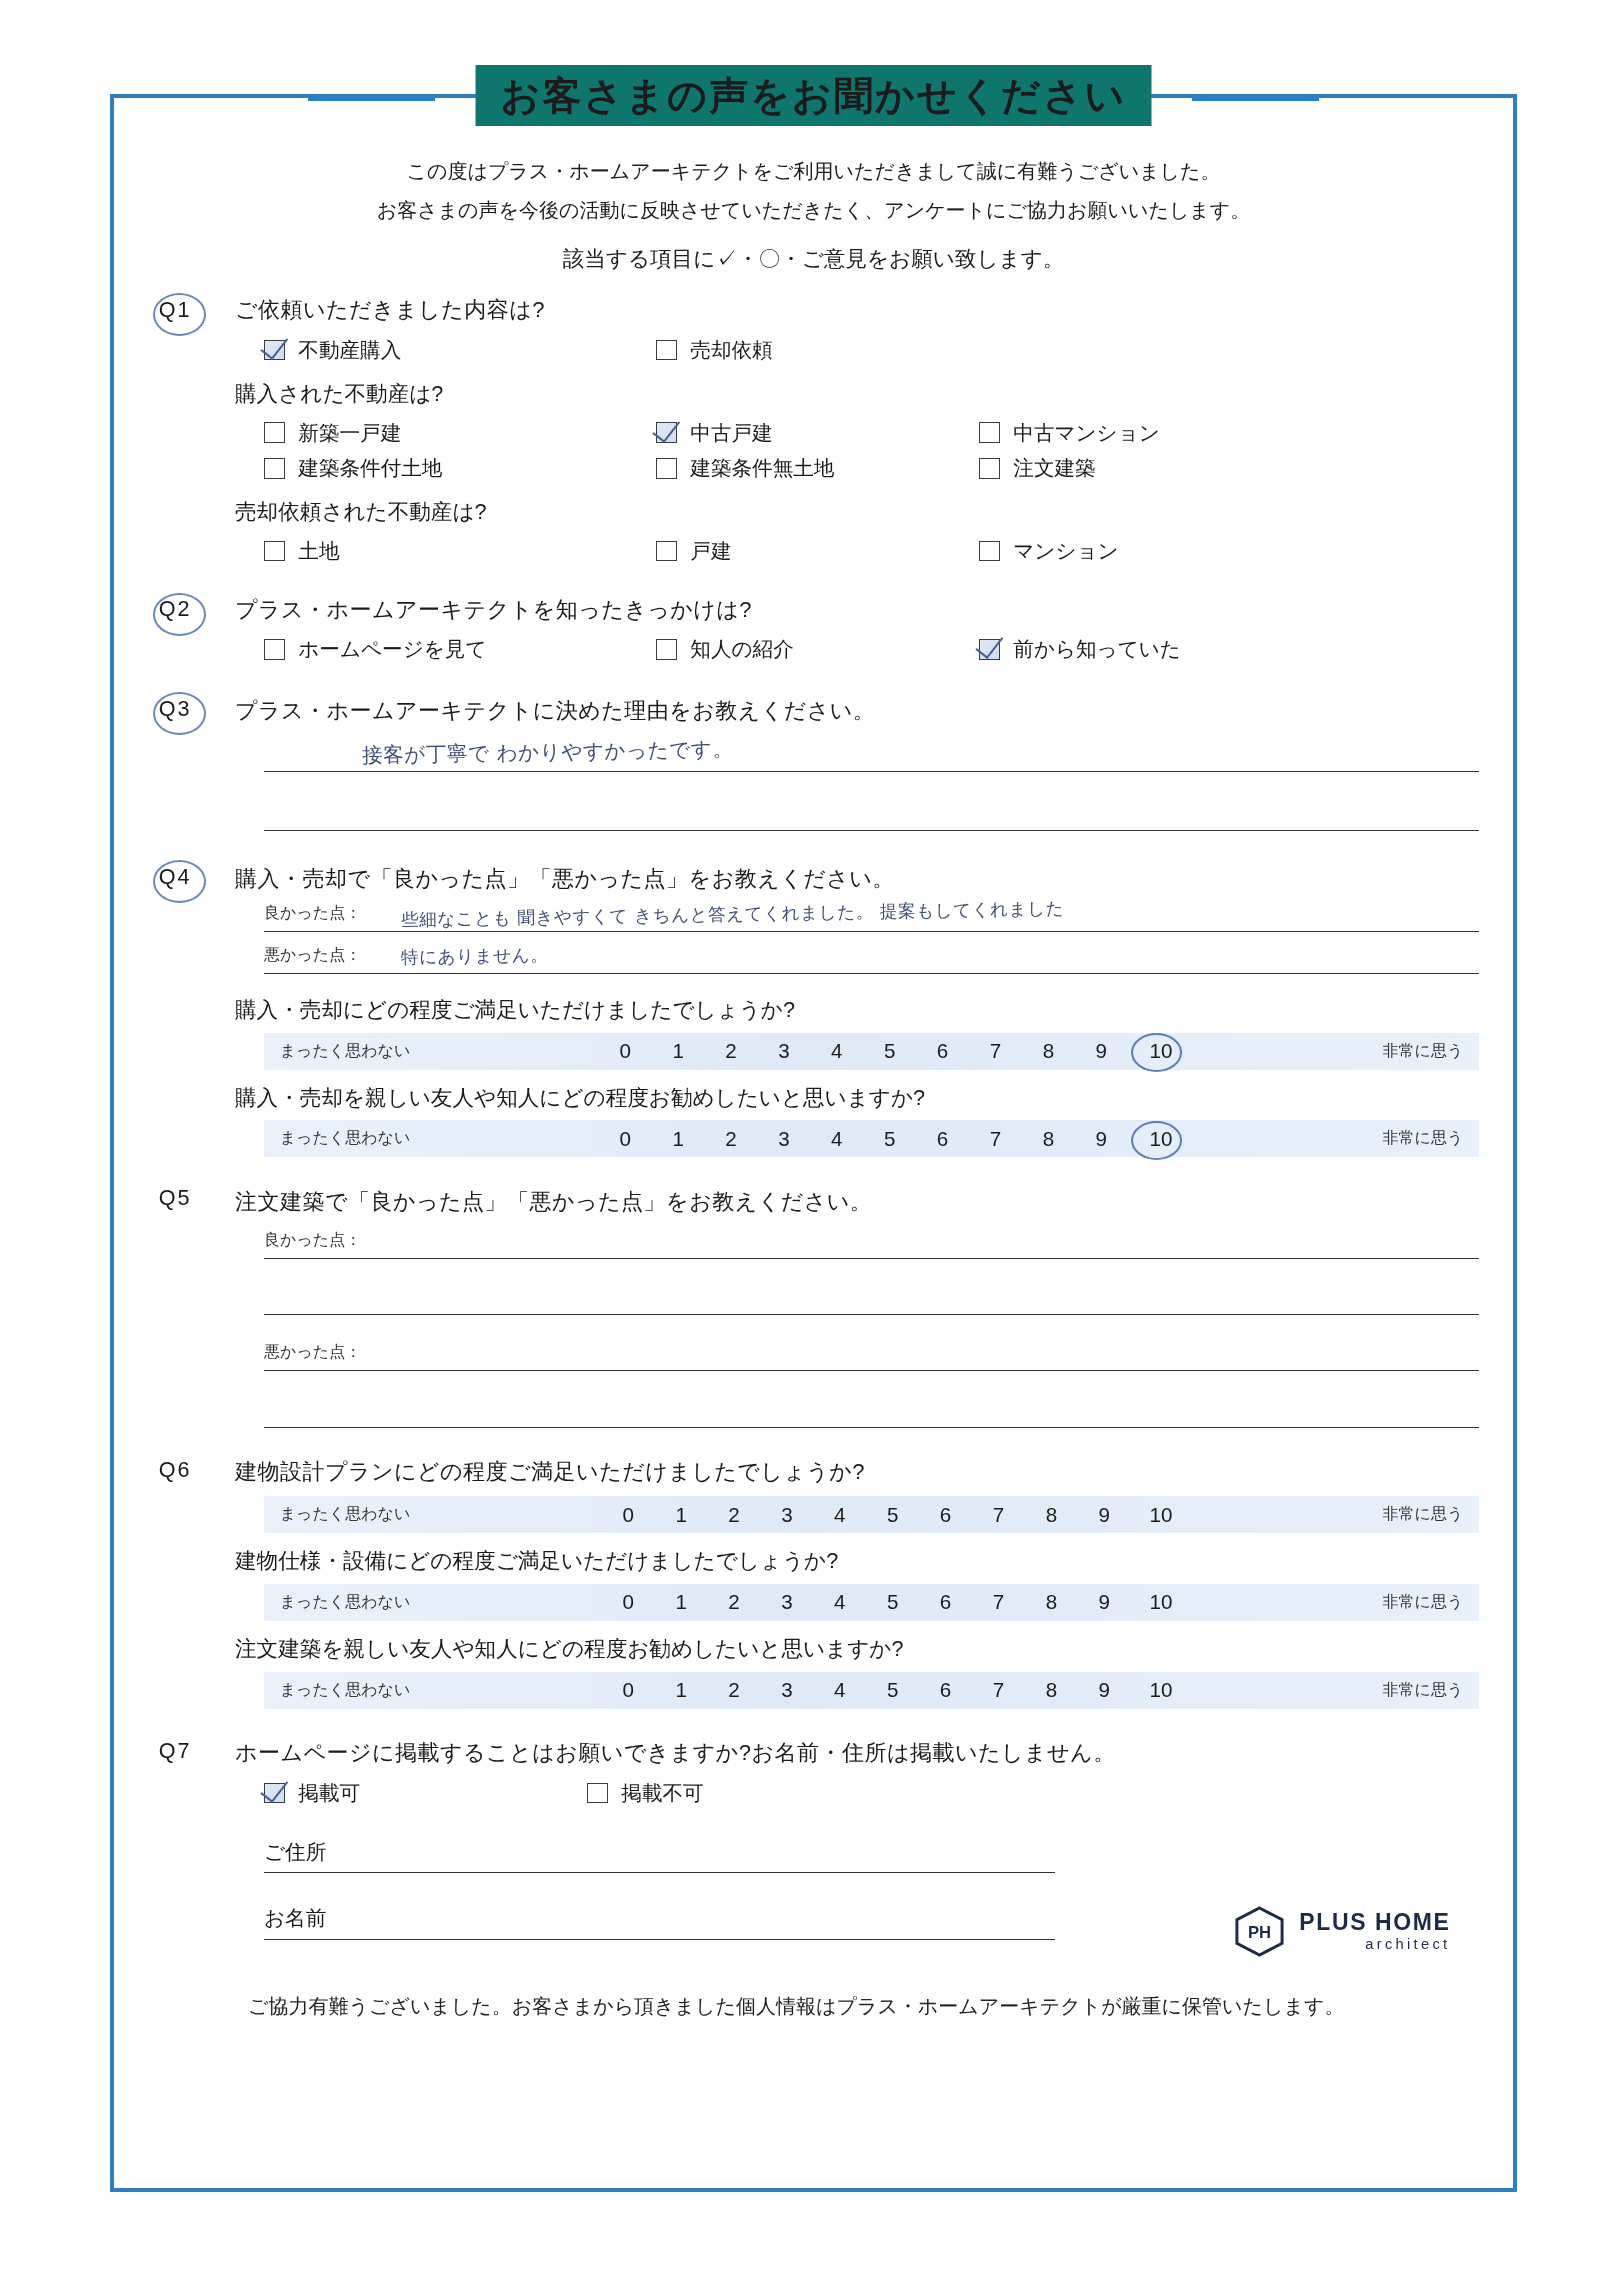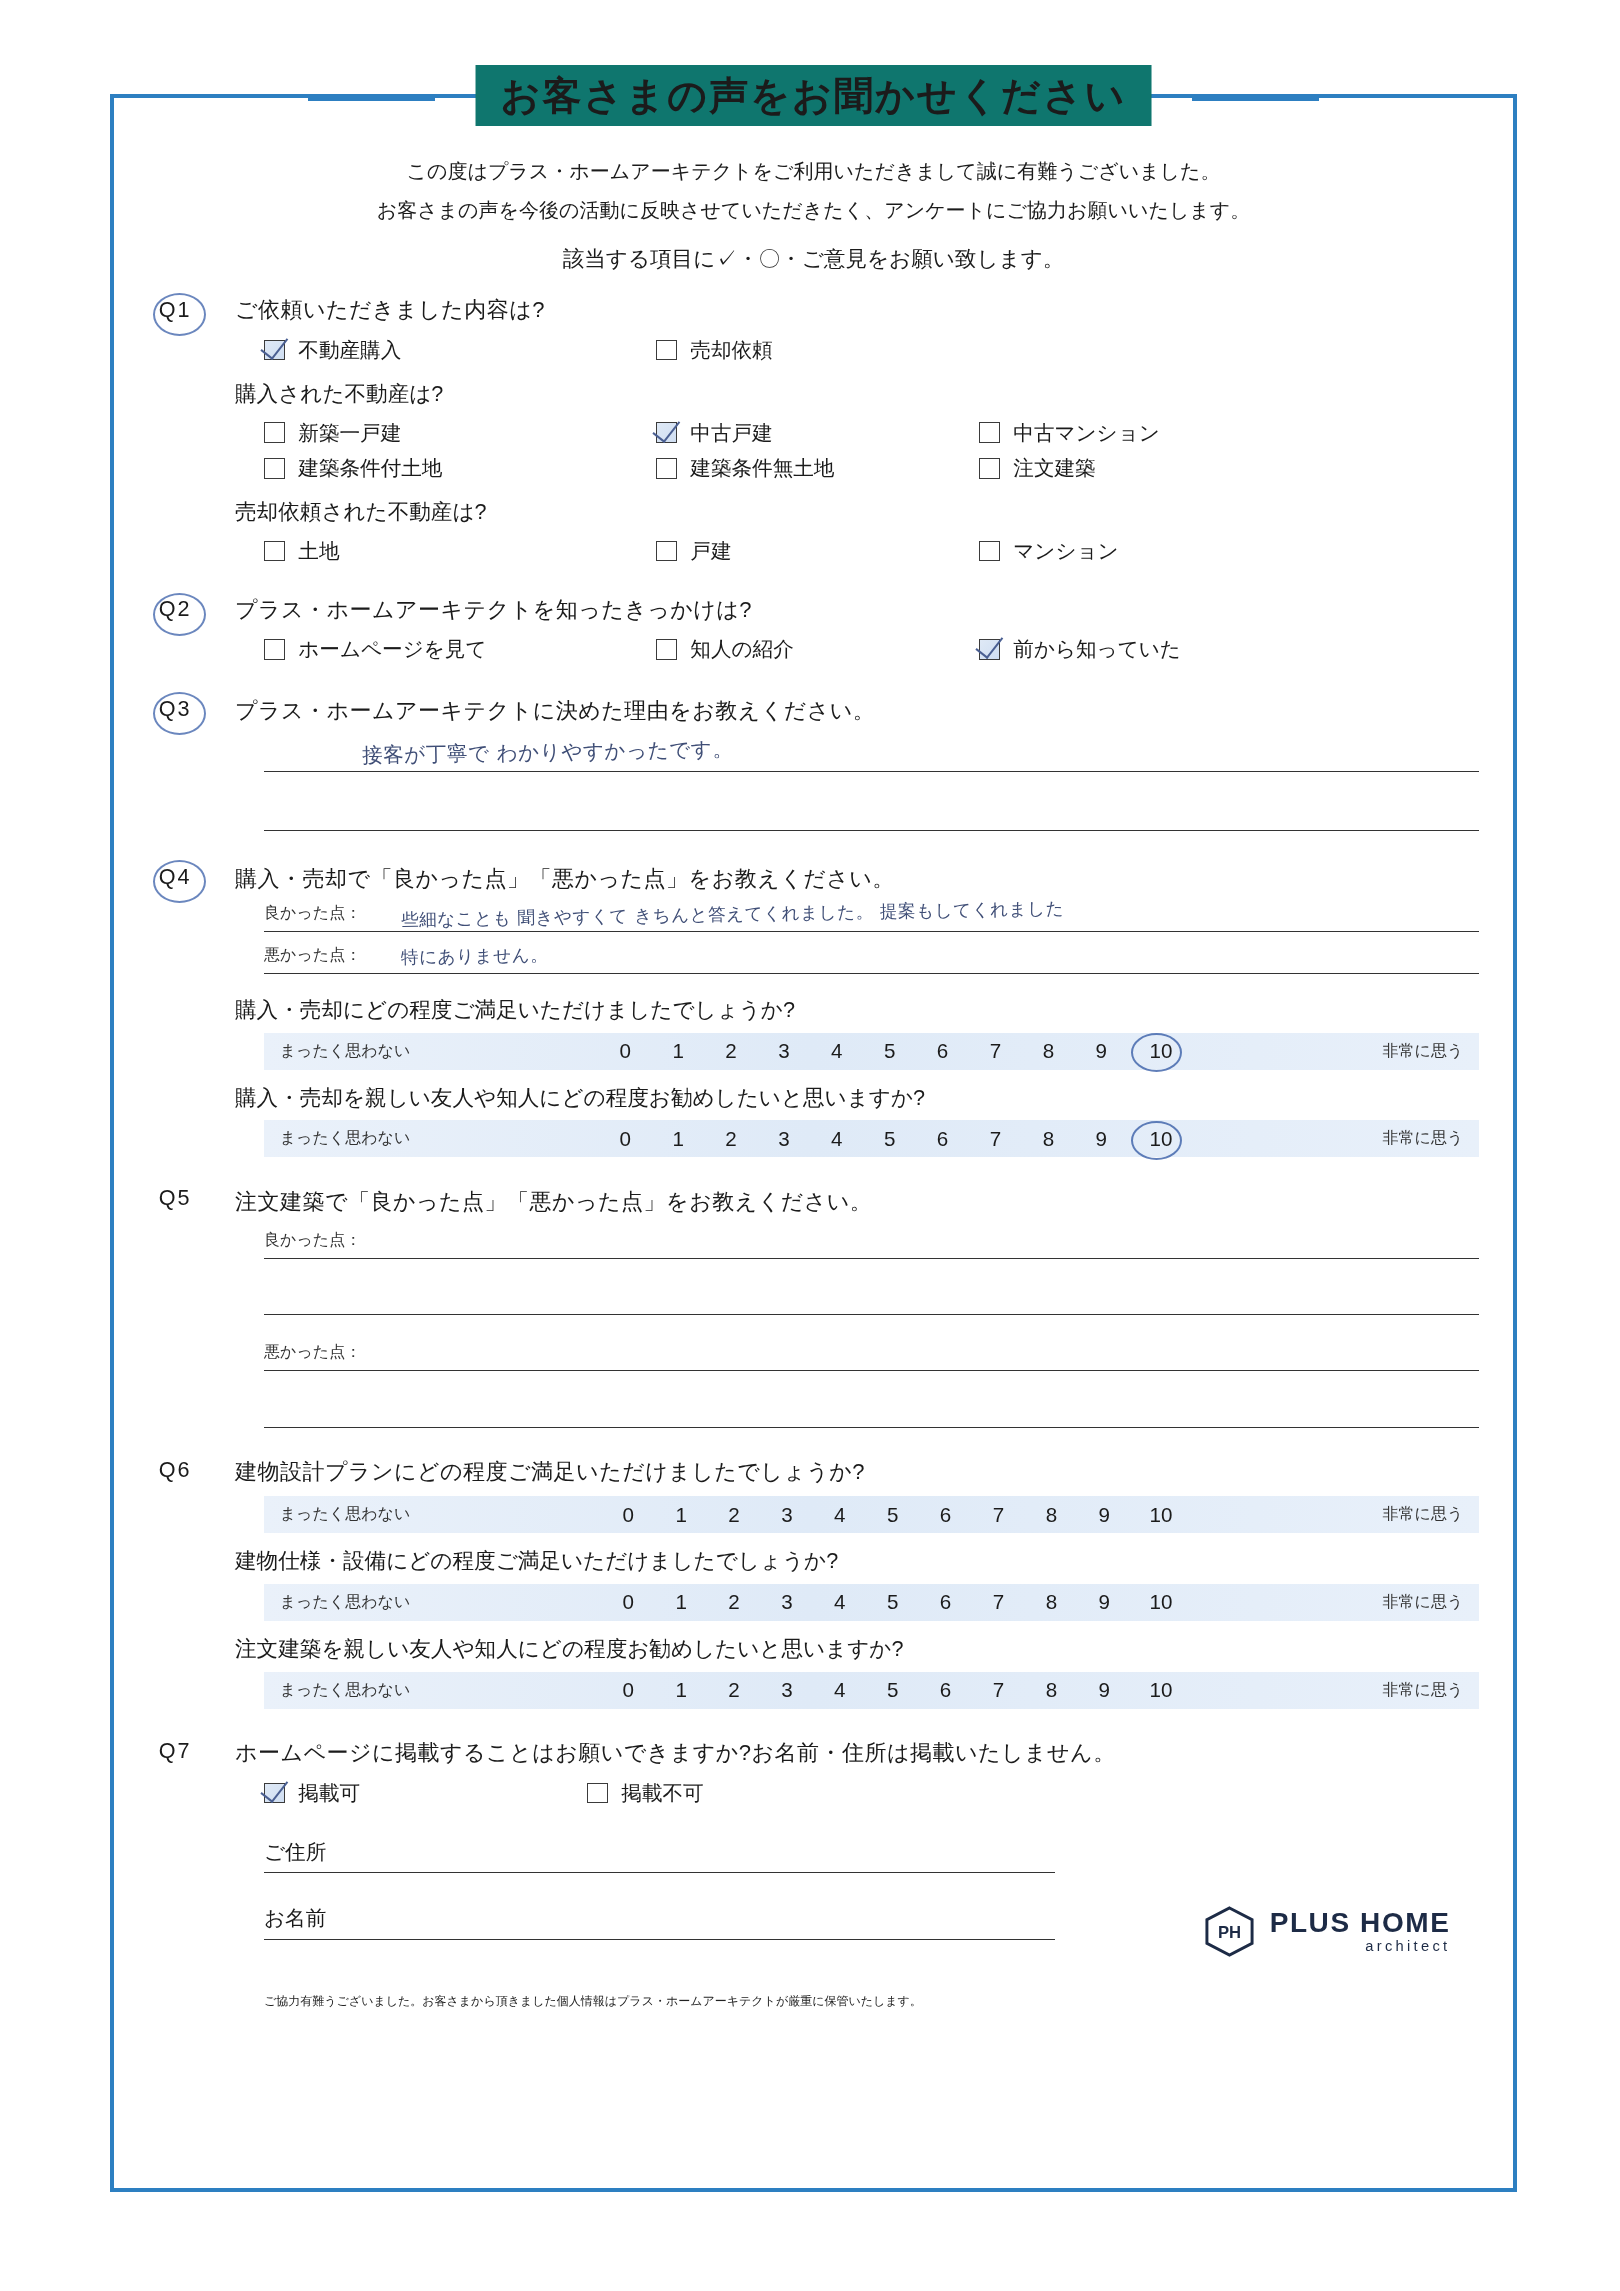--- a/index.html
+++ b/index.html
@@ -227,36 +227,36 @@
     align-items: center;
     gap: 13.7px;
   }
   .logo-mark {
     width: 53px; height: 53px;
     position: relative;
   }
   .logo-mark svg { display: block; }
   .logo-text { line-height: 1.1; }
   .logo-text .t1 {
-    font-size: 28px;
+    font-size: 23px;
     letter-spacing: 1.6px;
     color: #1d2b46;
     font-weight: bold;
   }
   .logo-text .t2 {
     font-size: 14.7px;
     letter-spacing: 3.3px;
     color: #1d2b46;
     text-align: right;
   }
   .closing {
     margin-top: 53px;
-    font-size: 12px;
+    font-size: 20px;
     color: #222;
-    margin-left: 29px;
+    margin-left: 13px;
   }
 </style>
 </head>
 <body>
 
 <div class="page">
   <div class="frame"></div>
 
   <div class="inner">
 

